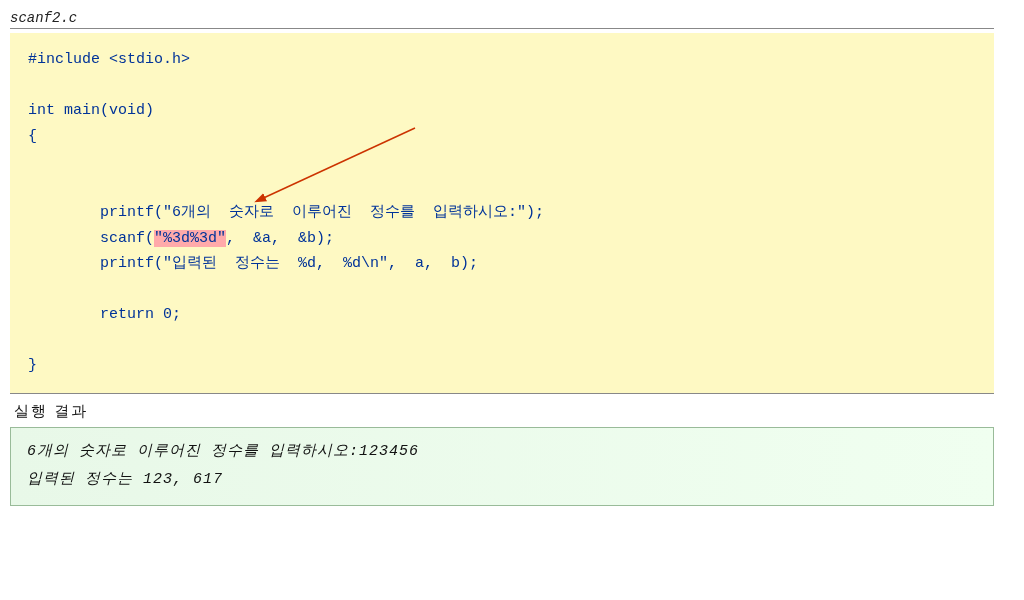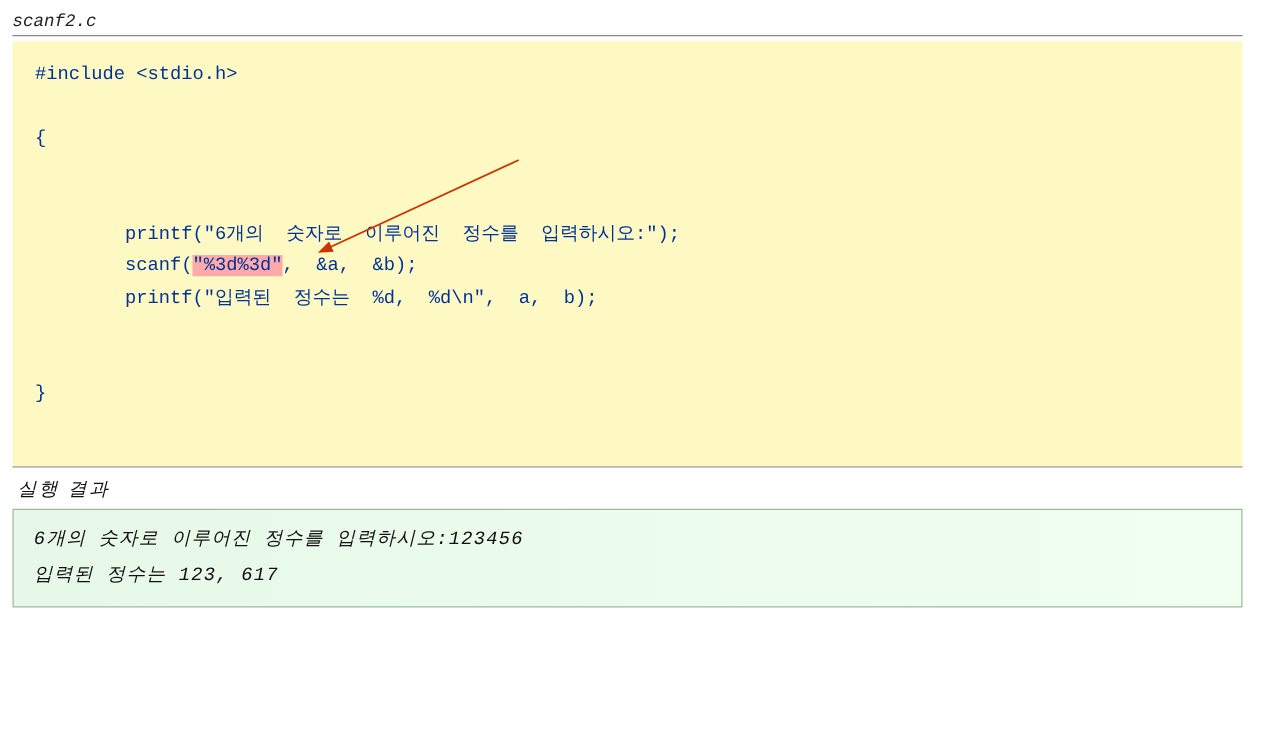--- a/index.html
+++ b/index.html
@@ -83,21 +83,20 @@
       border-top: 1px solid #888;
       margin: 0;
     }
 
     .result-label {
       font-family: 'Malgun Gothic', '맑은 고딕', sans-serif;
       font-size: 15px;
       color: #111;
       margin: 8px 0 6px 4px;
       letter-spacing: 2px;
-      font-style: italic;
     }
 
     .result-block {
       background: linear-gradient(to right, #e8f8e8, #f0fff0);
       border: 1.5px solid #99bb99;
       padding: 10px 16px;
       font-family: 'Courier New', Courier, monospace;
       font-size: 15px;
       color: #111;
       min-height: 70px;
@@ -114,32 +113,34 @@
 
 <div class="page-container">
 
   <div class="file-title">scanf2.c</div>
 
   <div class="code-block">
 
     <div class="code-line">#include &lt;stdio.h&gt;</div>
     <div class="code-line empty"> </div>
 
+    <div class="code-line">int main(void)</div>
     <div class="code-line">{</div>
     <div class="code-line empty"> </div>
 
     <div class="code-line empty"> </div>
 
     <div class="code-line">        printf("6개의  숫자로  이루어진  정수를  입력하시오:");</div>
 
     <div class="code-line">        scanf(<span class="highlighted-string">"%3d%3d"</span>,  &amp;a,  &amp;b);</div>
 
     <div class="code-line">        printf("입력된  정수는  %d,  %d\n",  a,  b);</div>
     <div class="code-line empty"> </div>
 
+    <div class="code-line">        return 0;</div>
     <div class="code-line empty"> </div>
 
     <div class="code-line">}</div>
 
     <div class="annotation">
       <svg class="annotation-line" viewBox="0 0 600 300" style="position:absolute;top:-130px;left:-170px;width:600px;height:300px;pointer-events:none;">
 
         <line x1="195" y1="145" x2="37" y2="218" stroke="#cc3300" stroke-width="1.5" marker-end="url(#arrowhead)"></line>
         <defs>
           <marker id="arrowhead" markerWidth="8" markerHeight="8" refX="6" refY="3" orient="auto">

